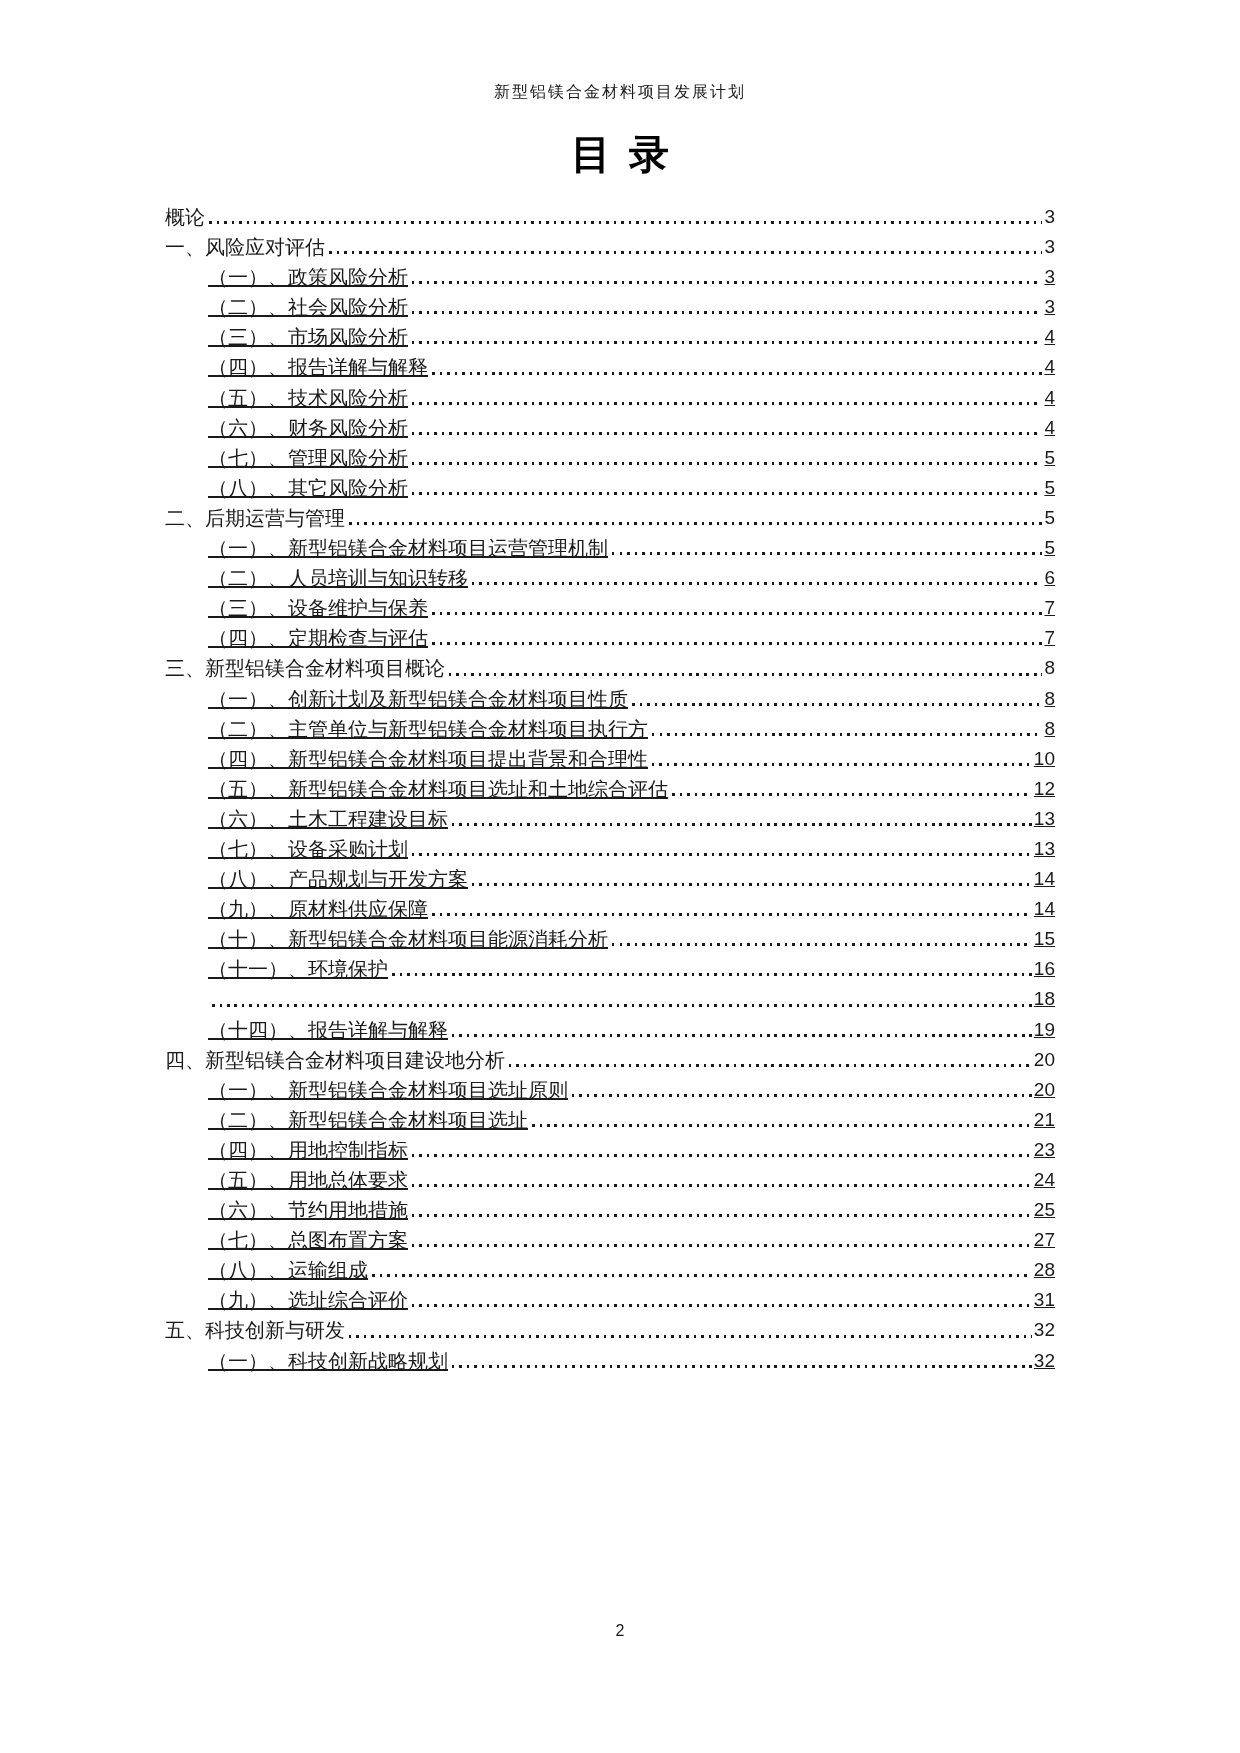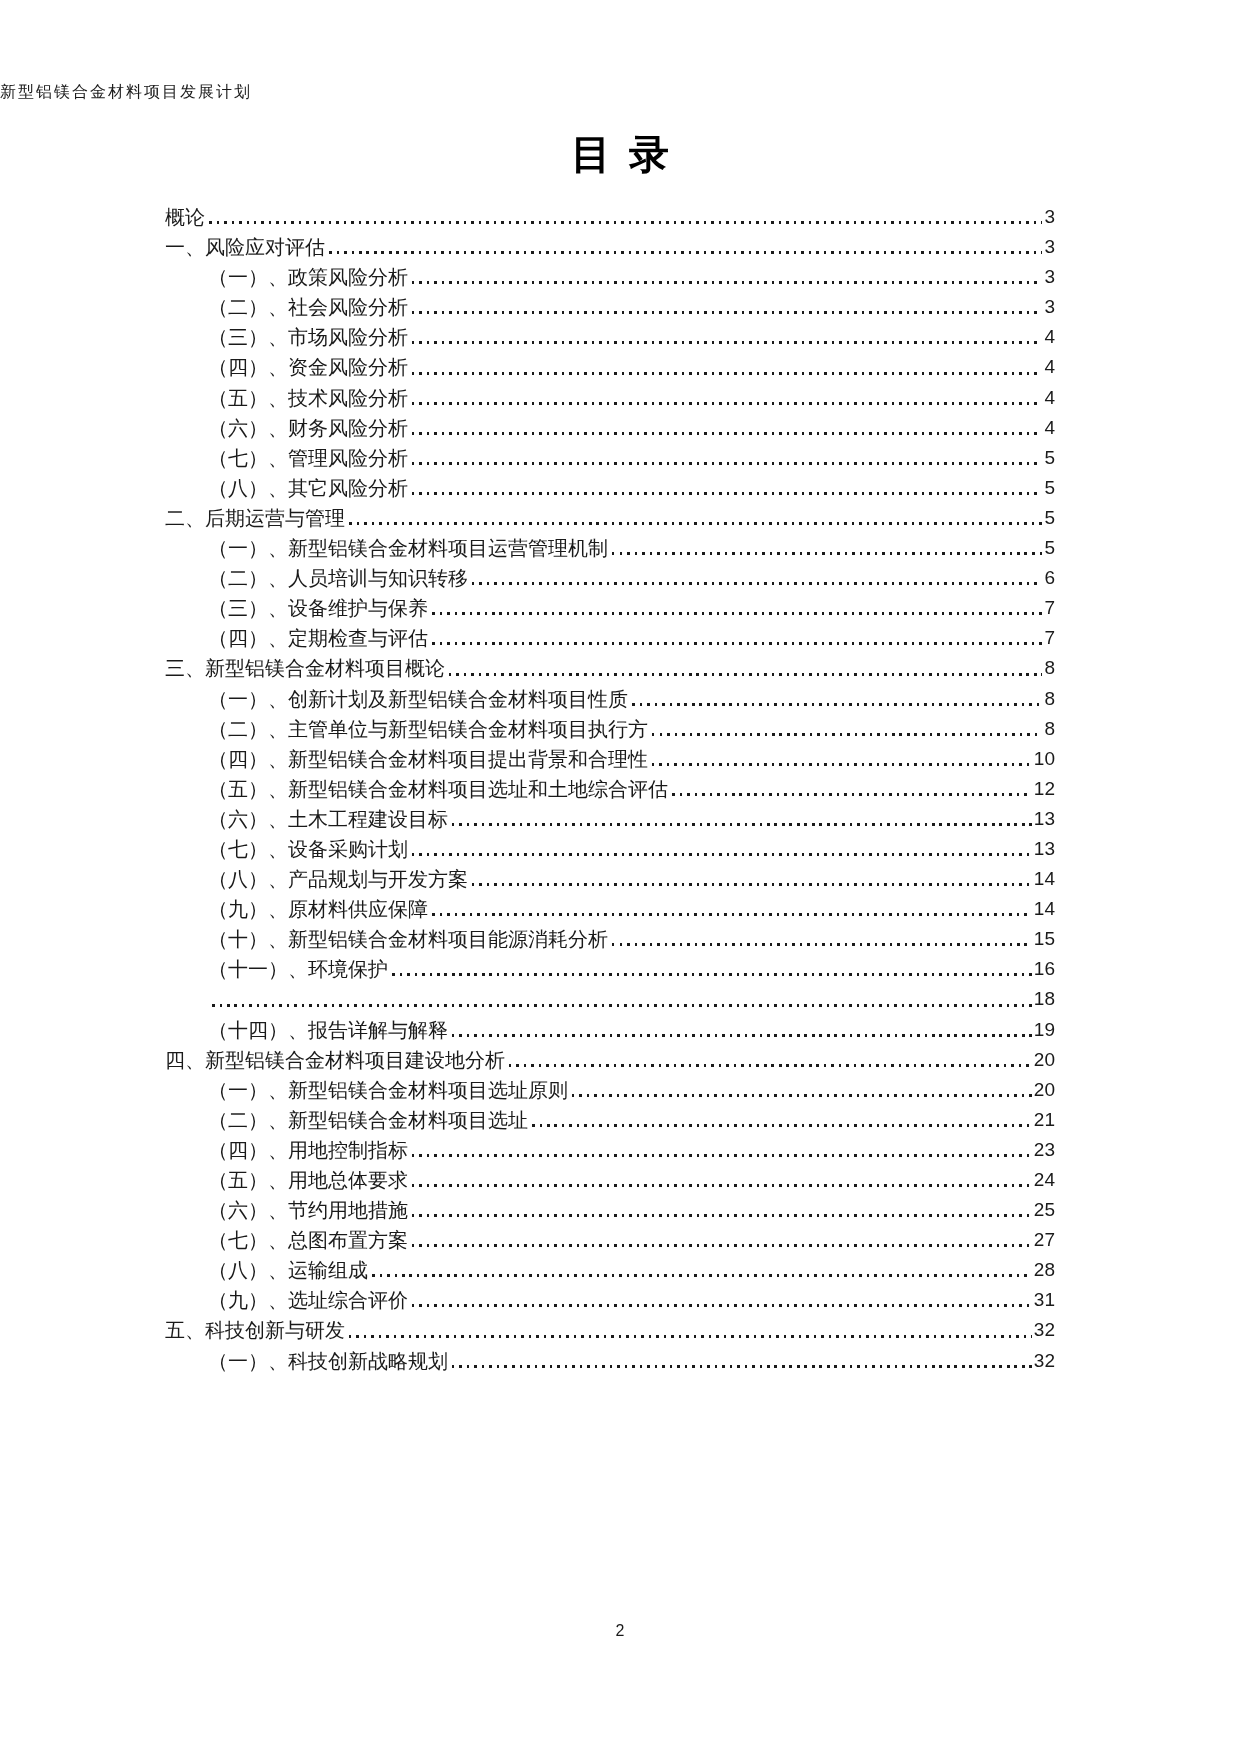--- a/index.html
+++ b/index.html
@@ -14,21 +14,21 @@
     background: #ffffff;
     color: #1a1a1a;
     font-family: "Liberation Serif", "DejaVu Serif", serif;
     overflow: hidden;
   }
   .doc-header {
     position: absolute;
     top: 82px;
     left: 0;
     width: 100%;
-    text-align: left;
+    text-align: center;
     font-size: 16px;
     letter-spacing: 2px;
     color: #1a1a1a;
   }
   .toc-title {
     position: absolute;
     top: 128px;
     left: 0;
     width: 100%;
     margin: 0;
@@ -49,20 +49,21 @@
   .toc-row {
     display: flex;
     height: 30.1px;
     line-height: 30.1px;
     font-size: 20px;
     cursor: pointer;
     justify-content: flex-end;
   }
   .toc-row.level-1 {
     padding-left: 43px;
+    text-decoration: underline;
   }
   .toc-label {
     white-space: nowrap;
     flex: 0 0 auto;
   }
   .toc-dots {
     flex: 1 1 auto;
     min-width: 14px;
     align-self: flex-end;
     height: 3px;
@@ -124,21 +125,21 @@
     <span class="toc-page">3</span>
   </div>
 
   <div class="toc-row level-1">
     <span class="toc-label">（三）、市场风险分析</span>
     <span class="toc-dots"></span>
     <span class="toc-page">4</span>
   </div>
 
   <div class="toc-row level-1">
-    <span class="toc-label">（四）、资金风险分析</span>
+    <span class="toc-label">（四）、报告详解与解释</span>
     <span class="toc-dots"></span>
     <span class="toc-page">4</span>
   </div>
 
   <div class="toc-row level-1">
     <span class="toc-label">（五）、技术风险分析</span>
     <span class="toc-dots"></span>
     <span class="toc-page">4</span>
   </div>
 

